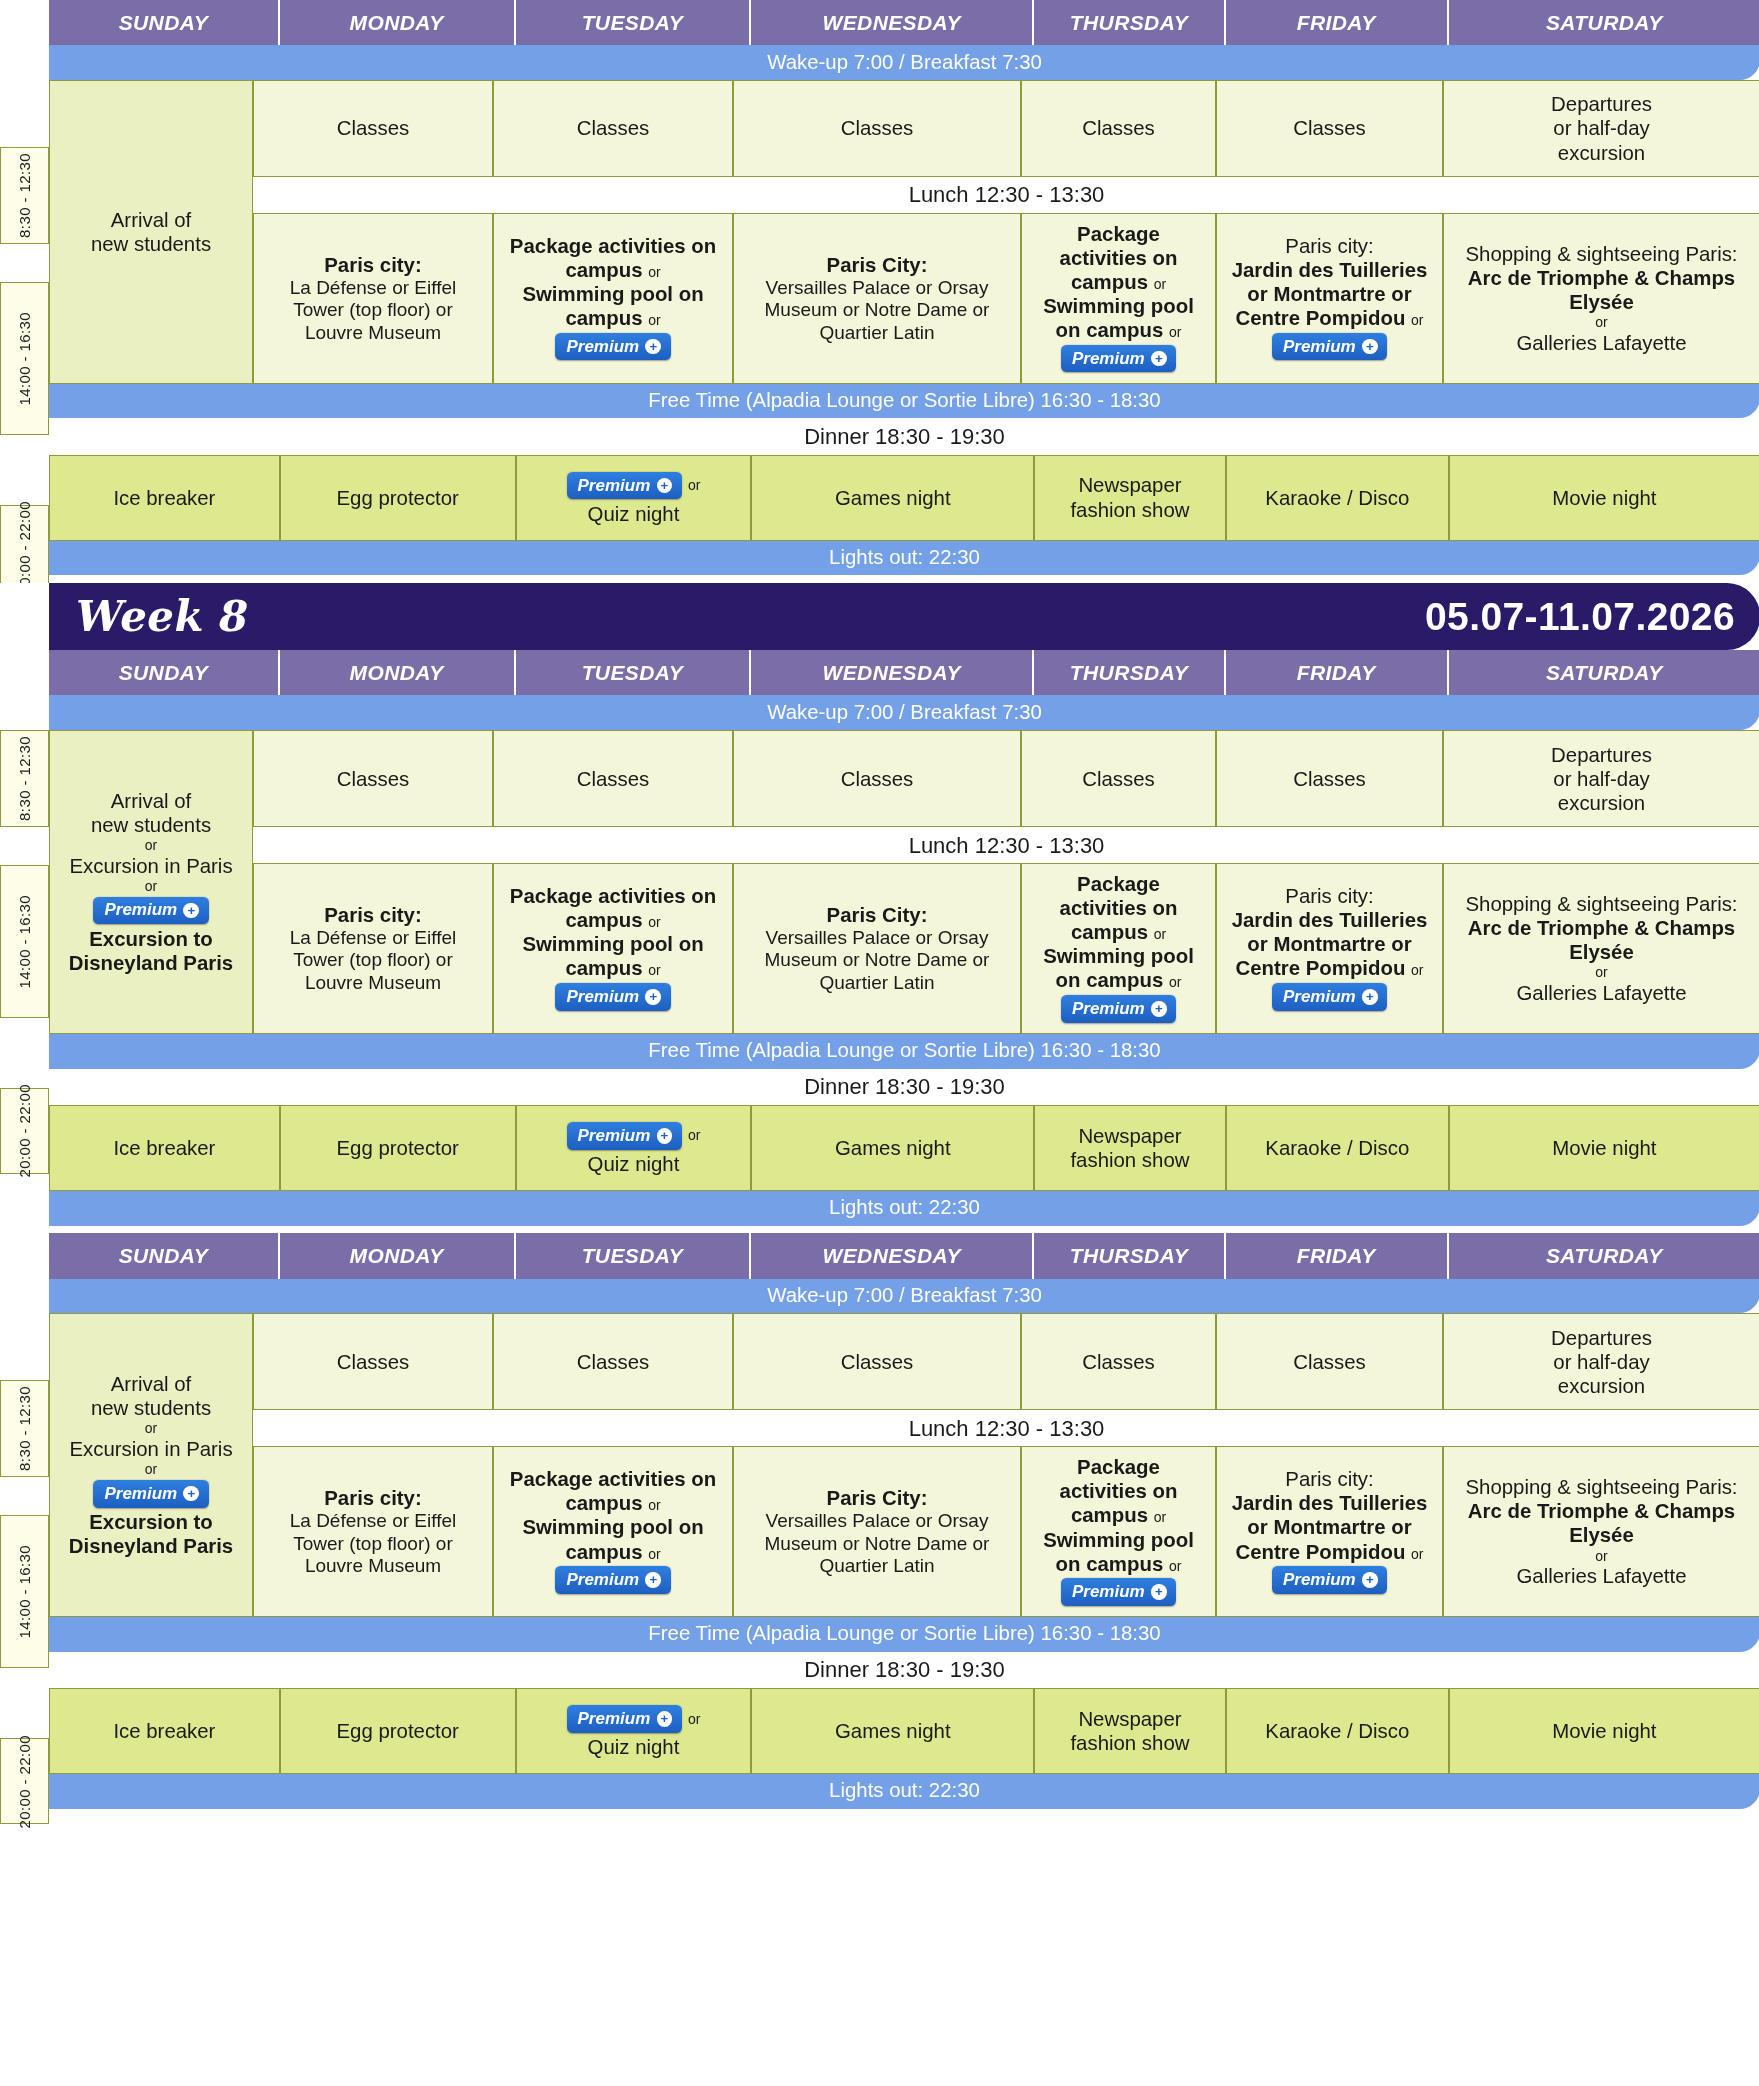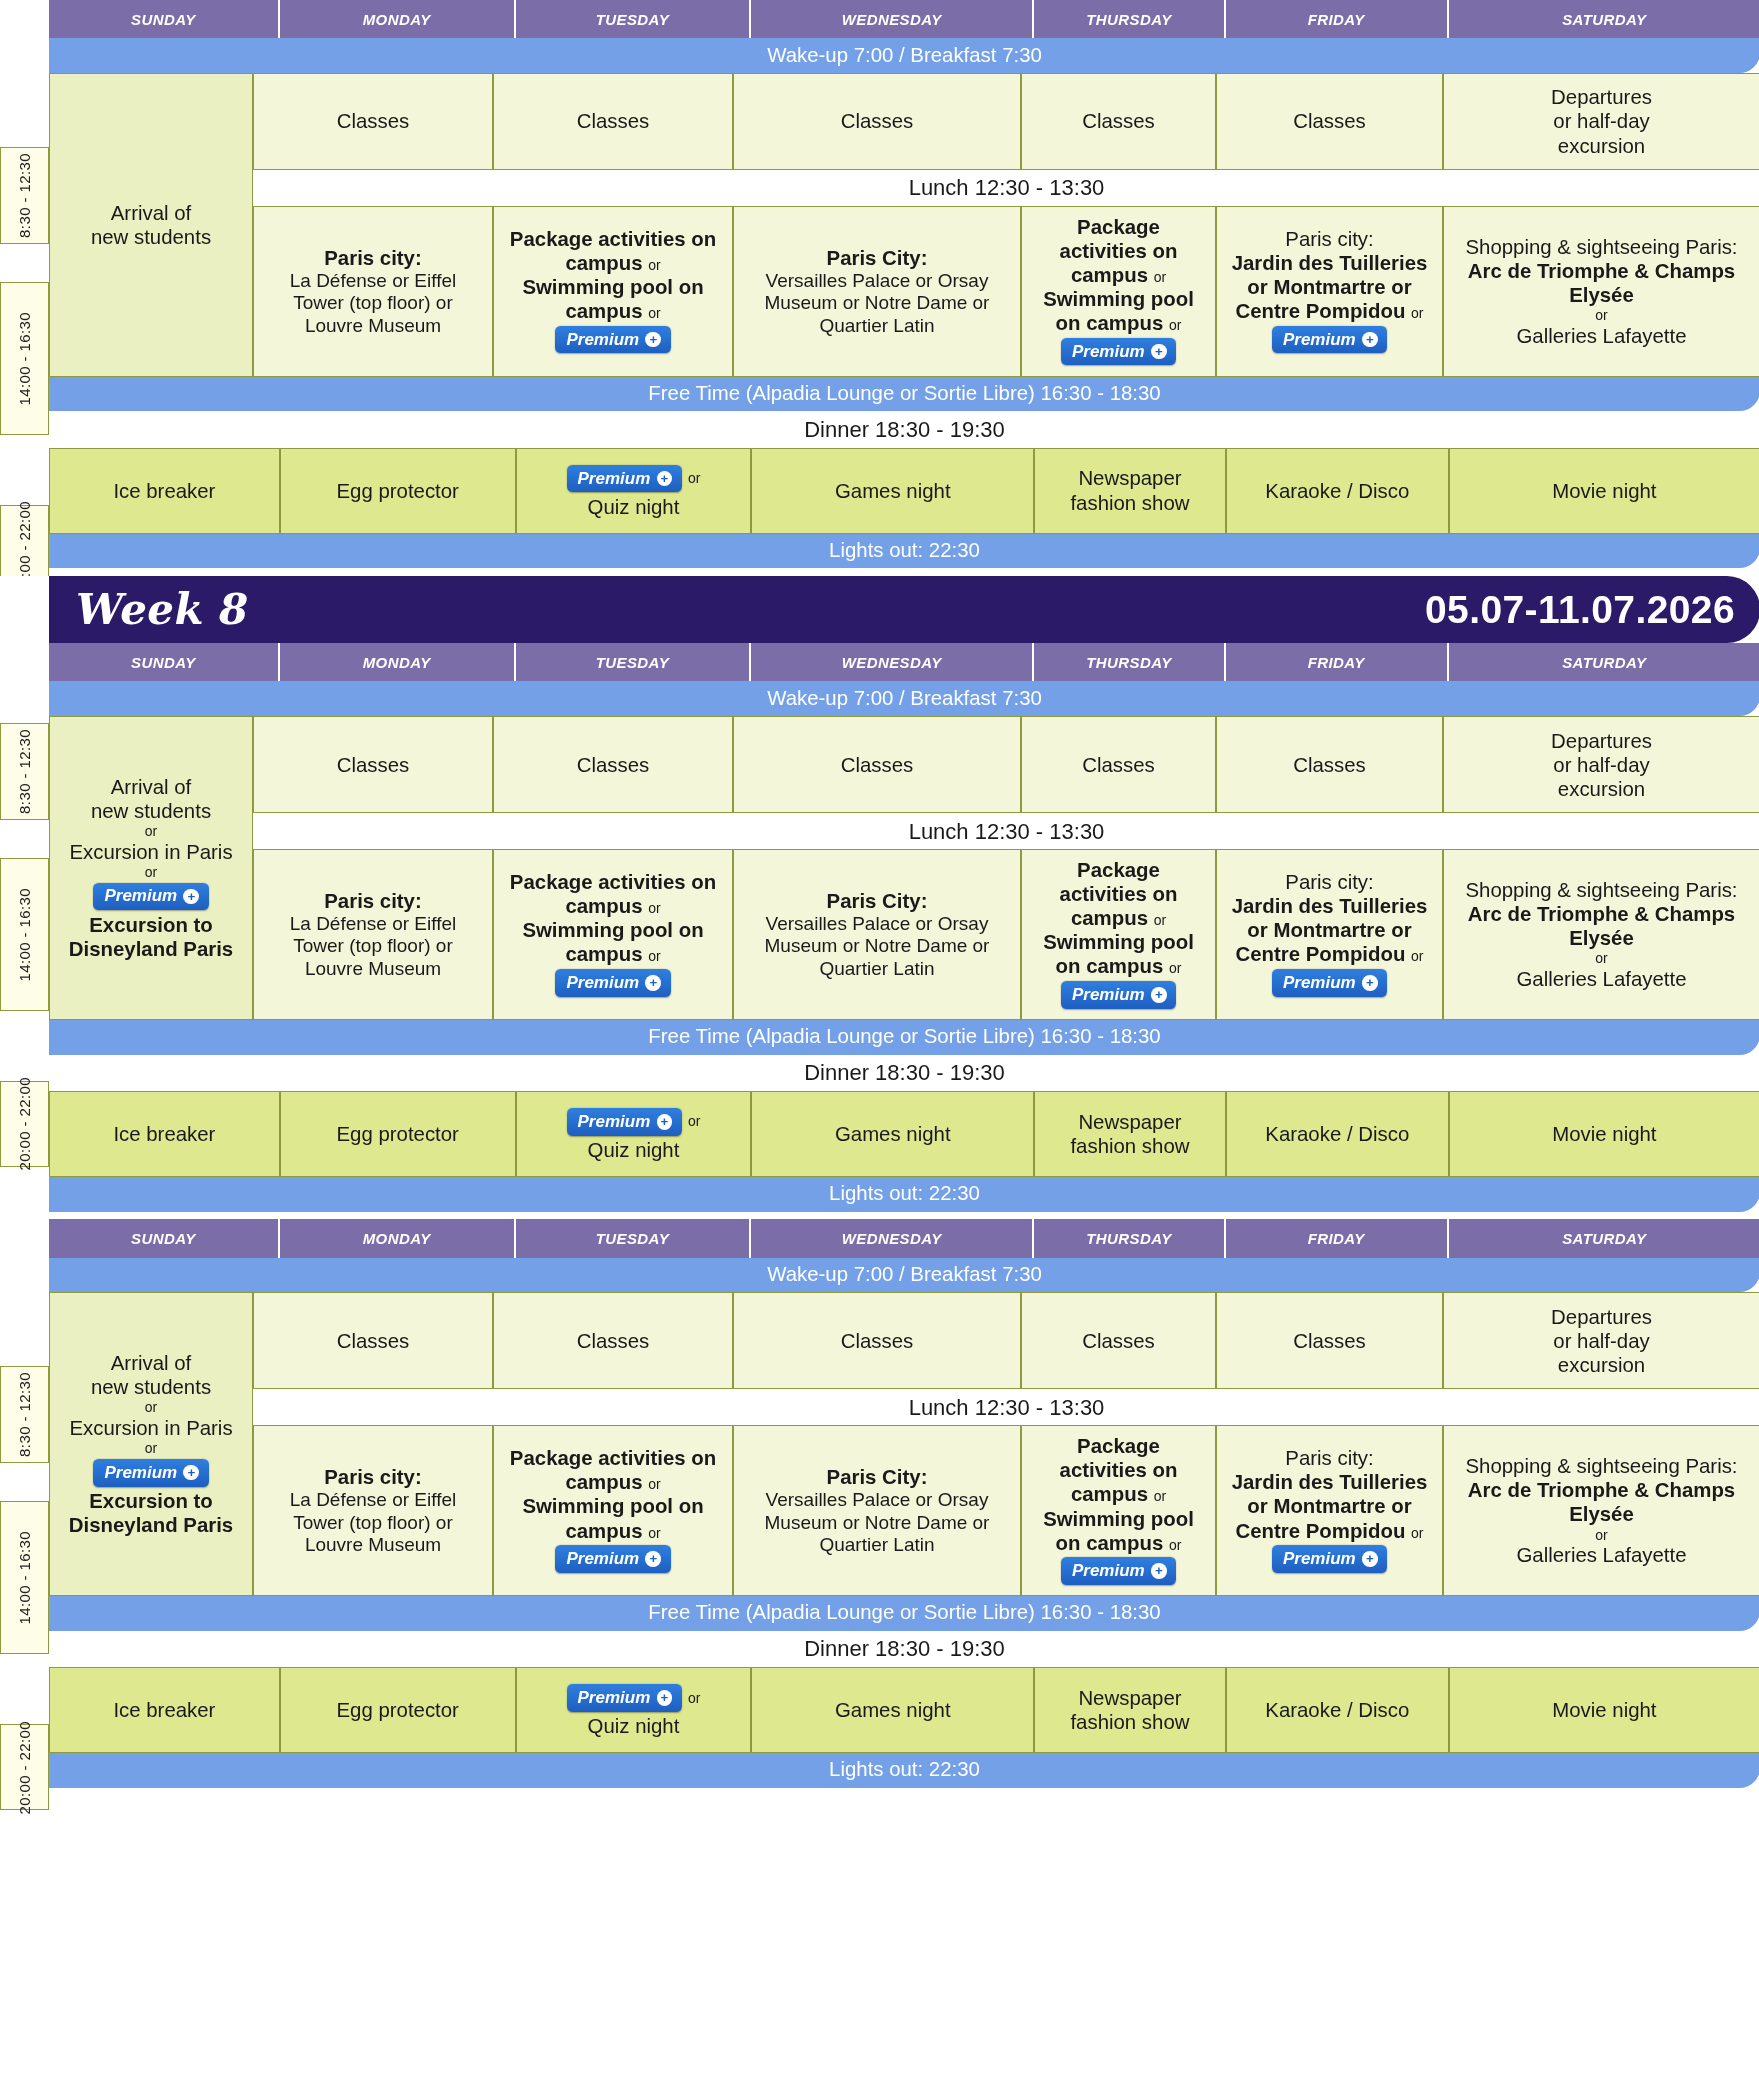--- a/index.html
+++ b/index.html
@@ -71,21 +71,21 @@
   }
   
   .days-row {
     display: flex;
     background: #7b6ea8;
   }
   .day-cell {
     color: #ffffff;
     font-style: italic;
     font-weight: bold;
-    font-size: 15px;
+    font-size: 21px;
     text-align: center;
     padding: 11px 0 10.2px;
     border-right: 2.3px solid #ffffff;
     letter-spacing: 0.4px;
   }
   .day-cell:last-child { border-right: none; }
   
   .banner {
     background: #74a0e8;
     color: #ffffff;

